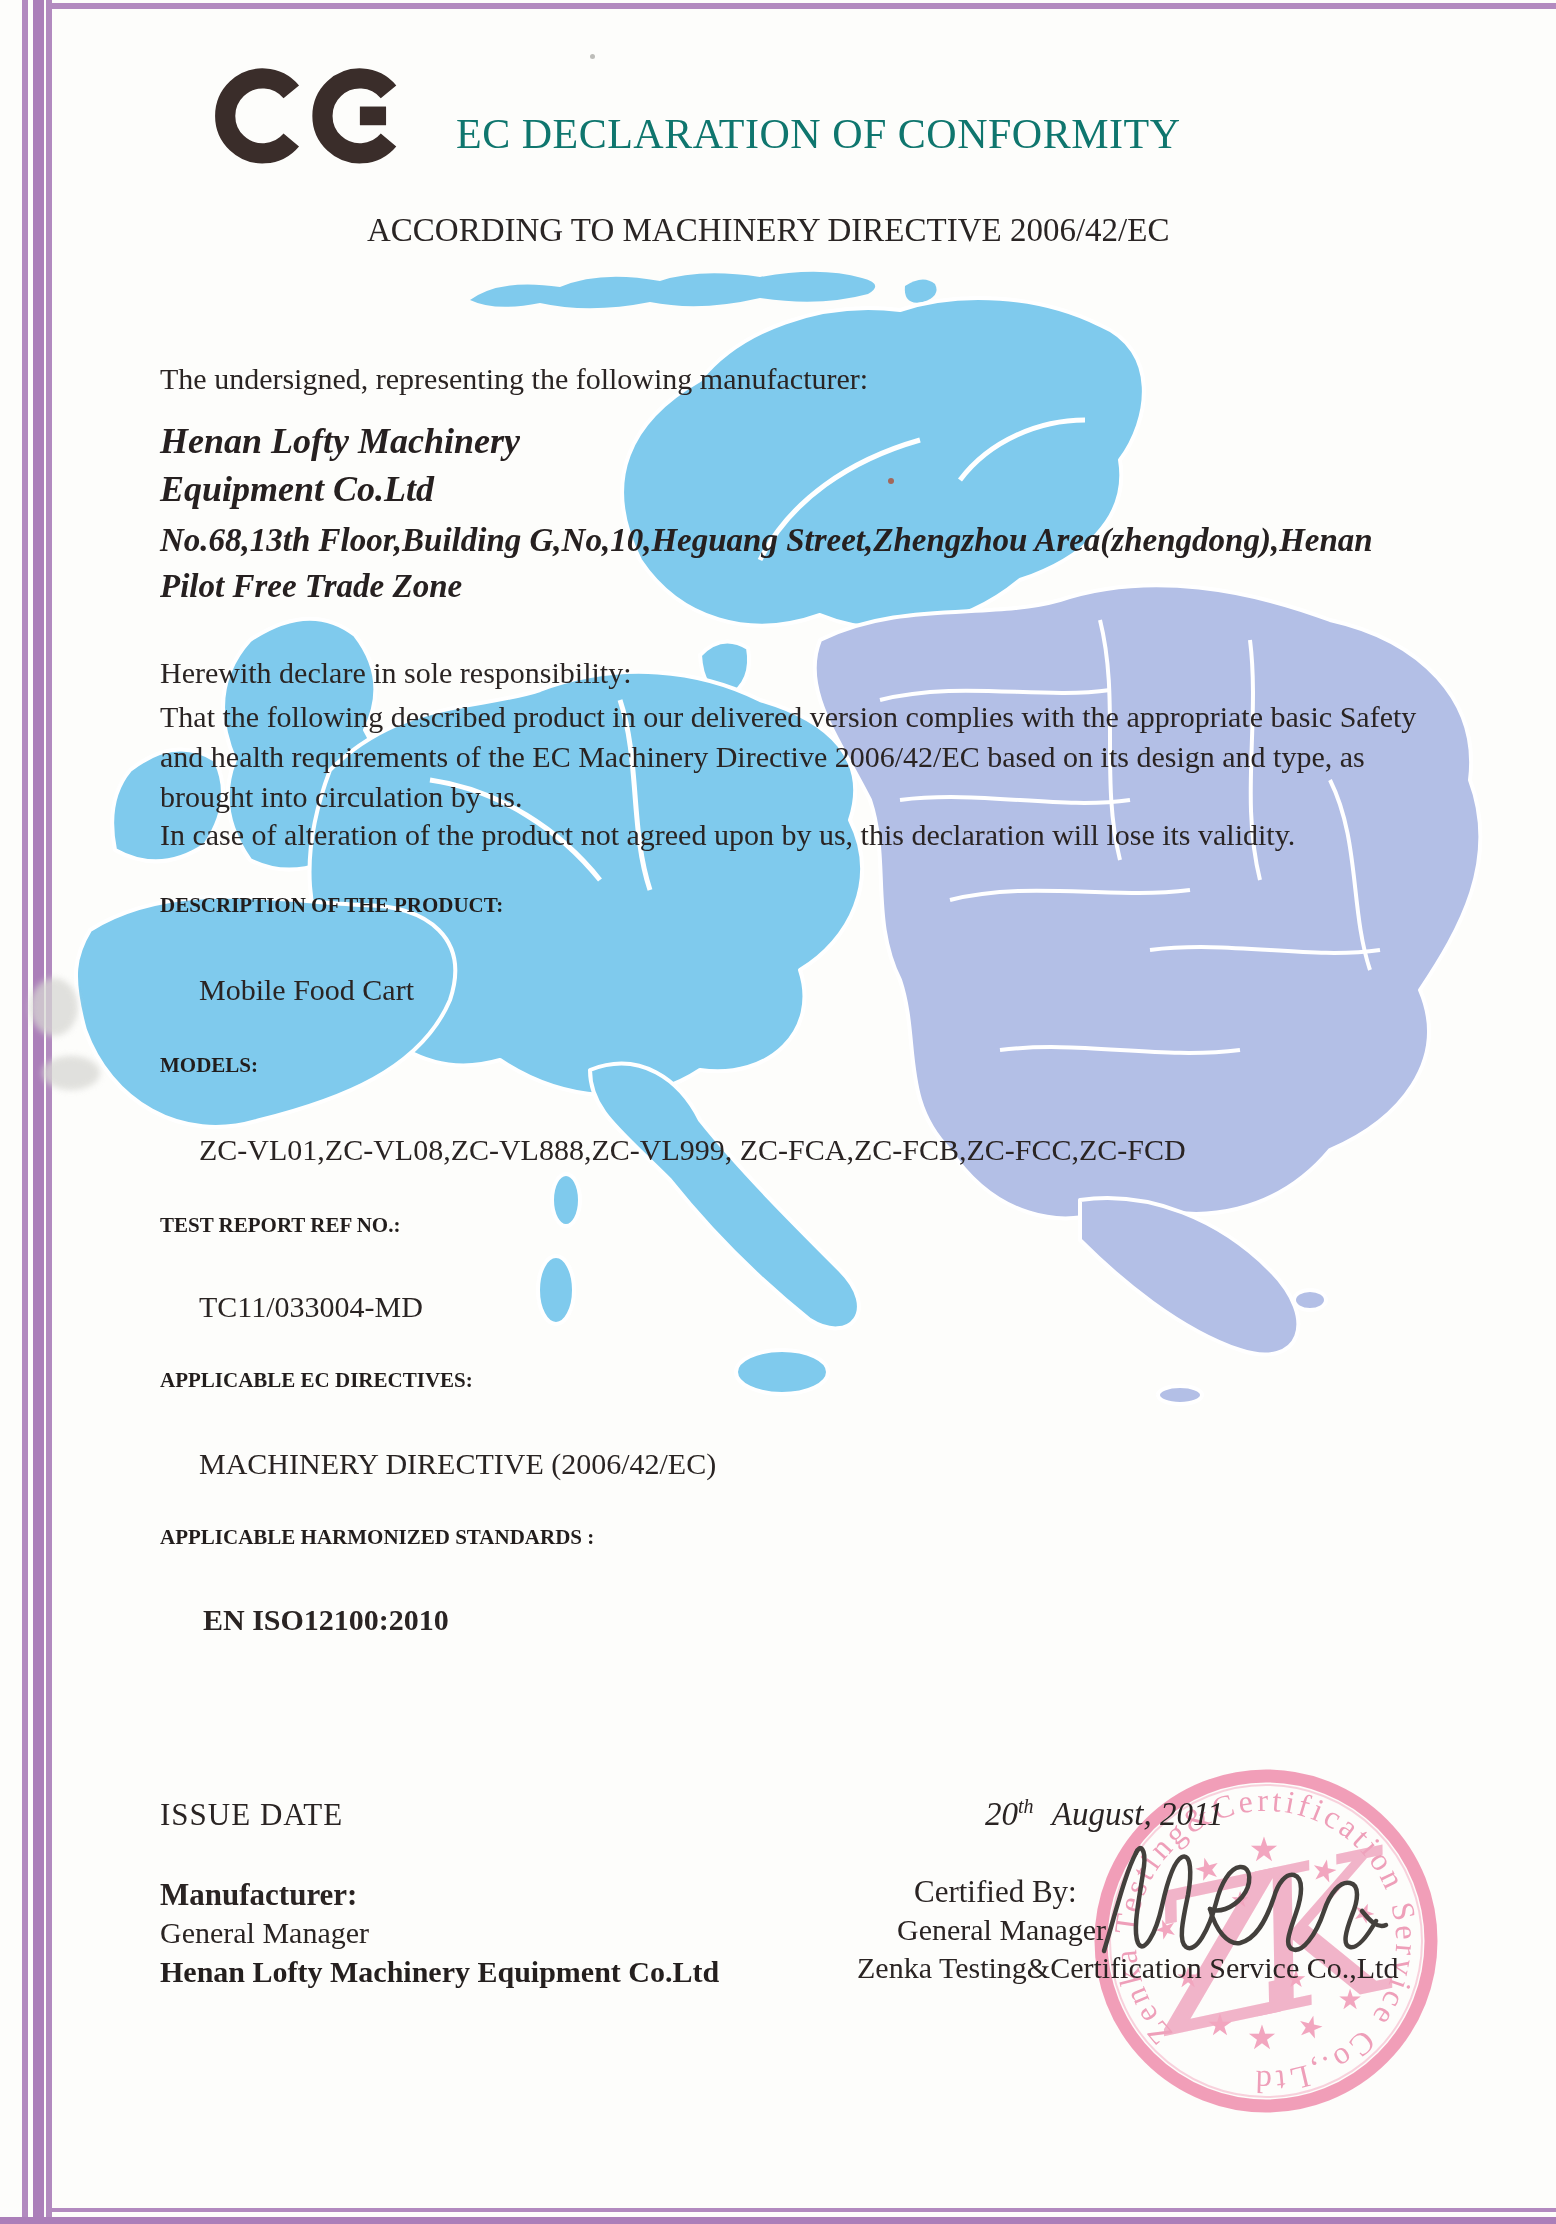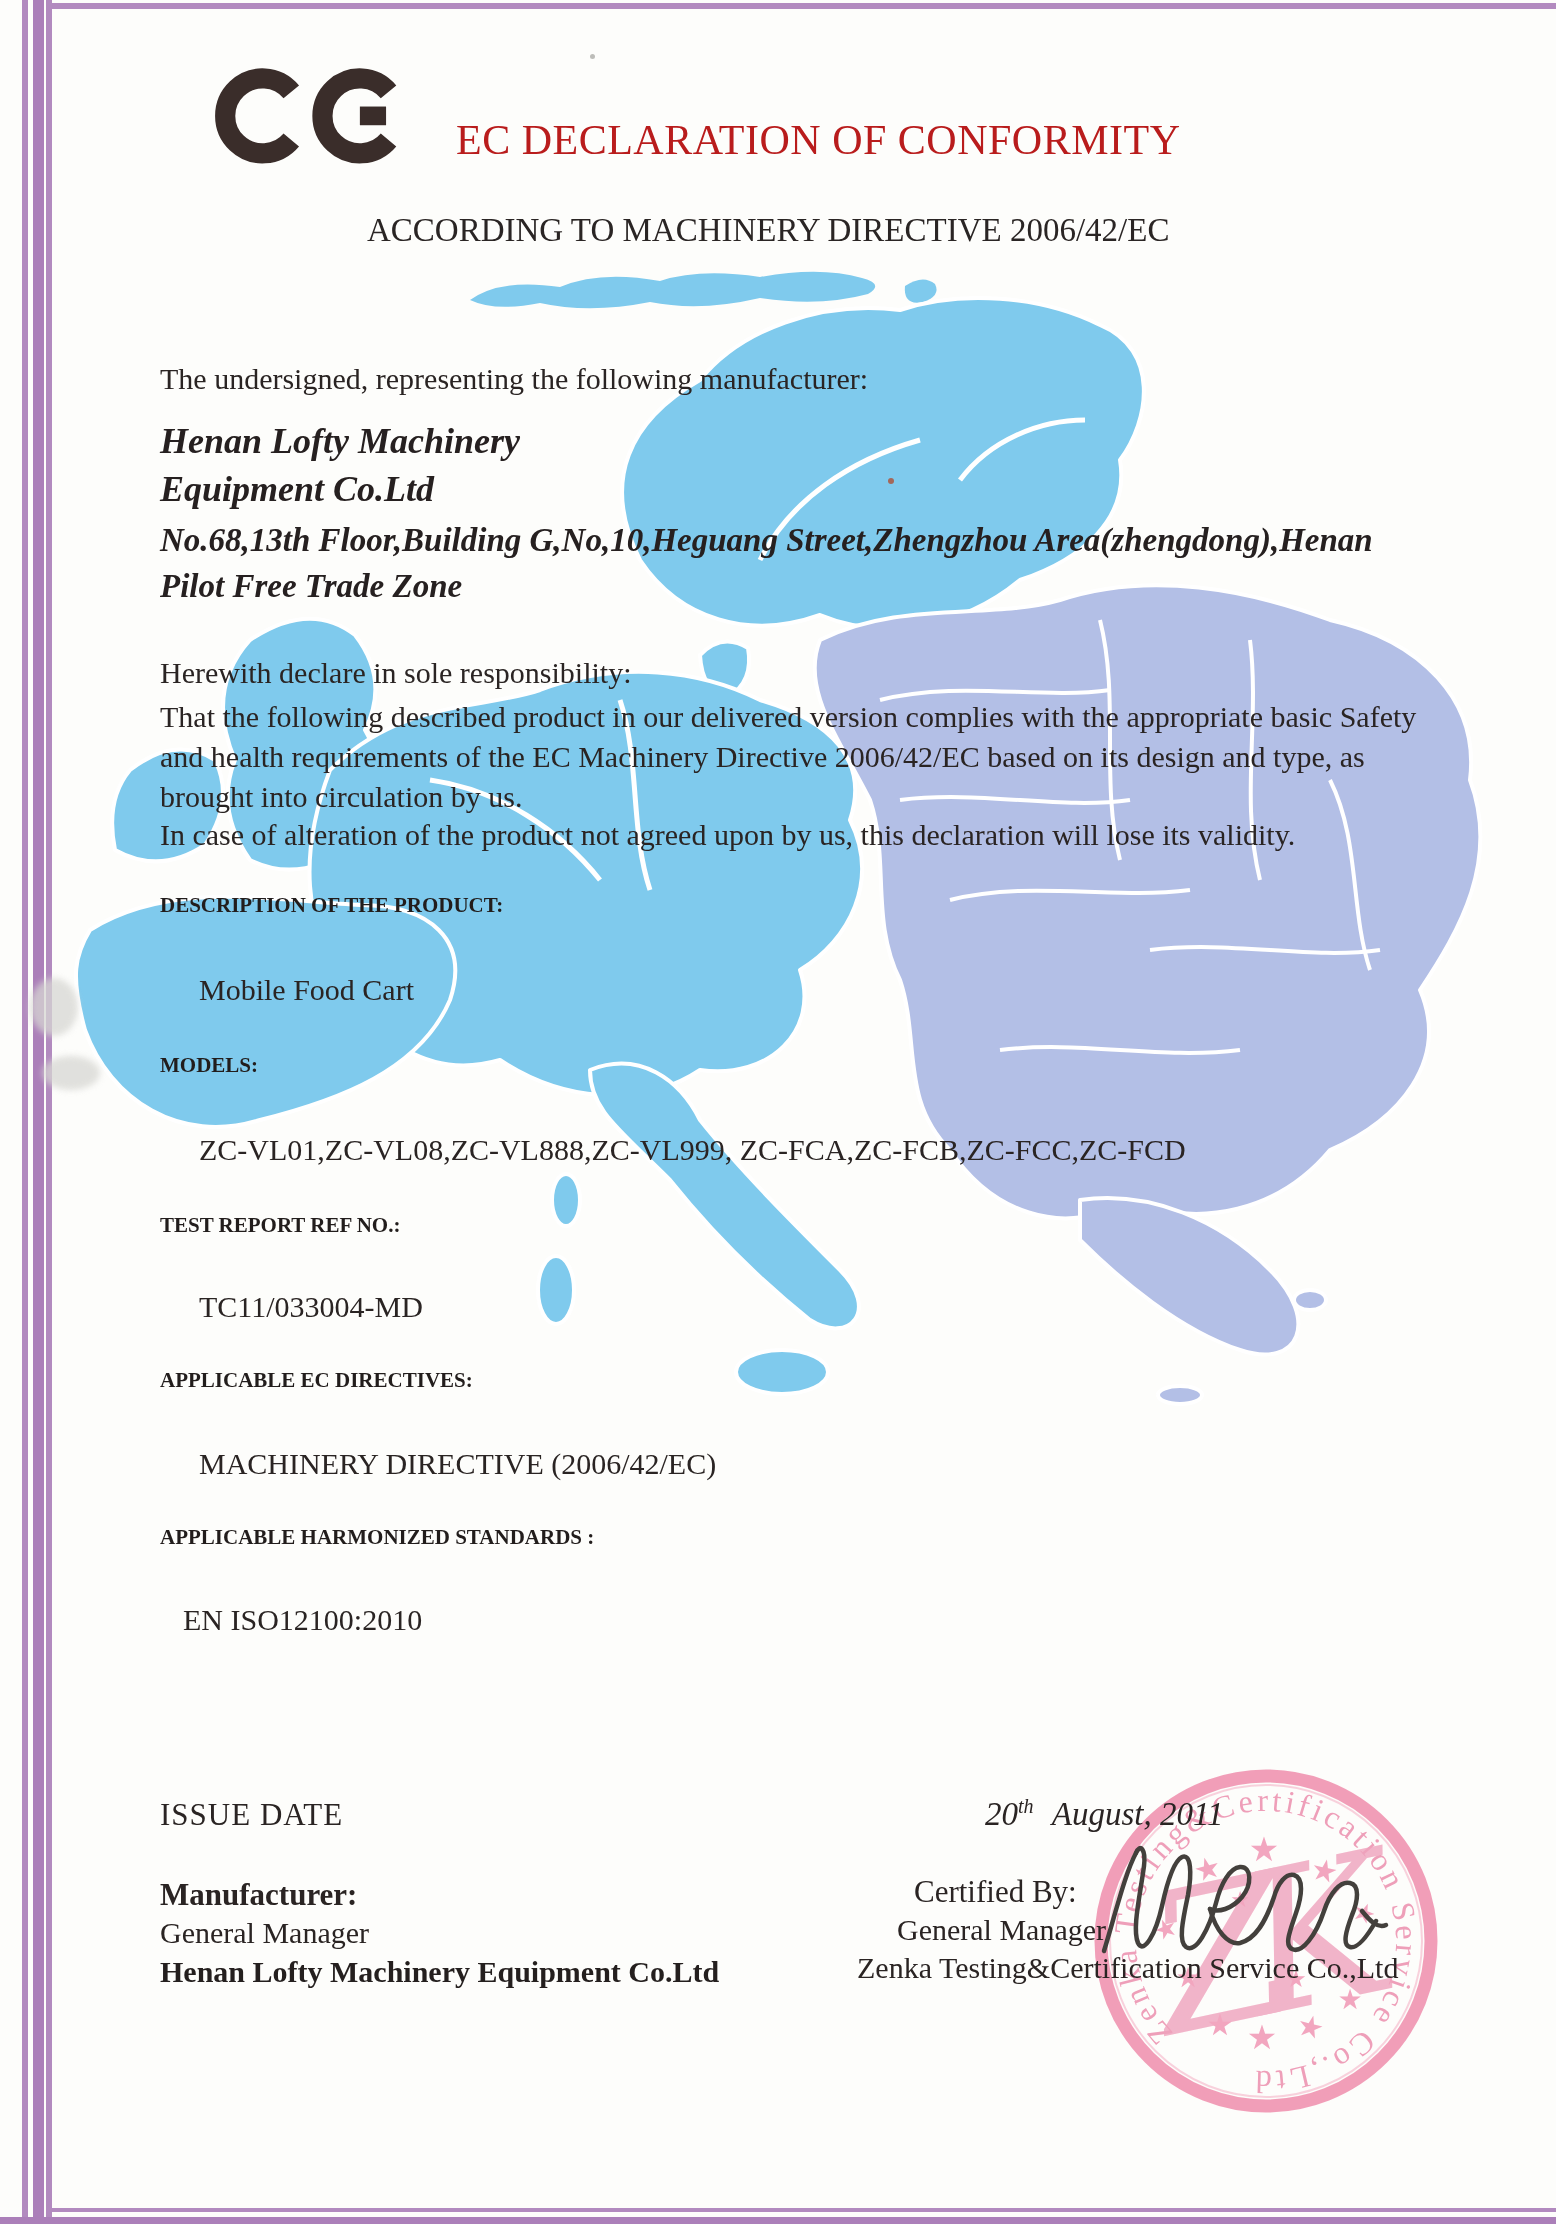--- a/index.html
+++ b/index.html
@@ -8,21 +8,21 @@
     width:1556px;height:2224px;
     background:#fdfdfb;
     overflow:hidden;
     font-family:"Liberation Serif", serif;
     color:#282221;
   }
   .abs{position:absolute;}
   
   .stripe{position:absolute;background:#b28abf;}
   
-  .doc-title{font-size:42px;letter-spacing:.5px;color:#b91c1c;white-space:nowrap;margin-top:6px;}
+  .doc-title{font-size:42px;letter-spacing:.5px;color:#0f766e;white-space:nowrap;}
   .doc-subtitle{font-size:33px;color:#2a2524;white-space:nowrap;}
   .body-line{font-size:30px;color:#2a2423;white-space:nowrap;}
   .body-par{font-size:30px;color:#2a2423;line-height:40px;width:1260px;}
   .bold-italic{font-weight:bold;font-style:italic;font-size:36px;color:#262020;white-space:nowrap;}
   .bold-italic.addr{font-size:33px;}
   .sec-heading{font-size:21px;font-weight:bold;color:#221d1c;white-space:nowrap;}
   .sec-value{font-size:30px;color:#2a2423;white-space:nowrap;margin-left:39px;}
   .foot-label{font-size:31px;color:#2a2423;white-space:nowrap;}
   .foot-bold{font-size:30px;font-weight:bold;color:#241f1e;white-space:nowrap;}
   .date-line{font-size:33px;color:#2a2423;white-space:nowrap;font-style:italic;}
@@ -120,21 +120,21 @@
   <div class="abs sec-heading" style="left:160px;top:1053px;z-index:2;">MODELS:</div>
   <div class="abs sec-value" style="left:160px;top:1133px;z-index:2;">ZC-VL01,ZC-VL08,ZC-VL888,ZC-VL999, ZC-FCA,ZC-FCB,ZC-FCC,ZC-FCD</div>
 
   <div class="abs sec-heading" style="left:160px;top:1213px;z-index:2;">TEST REPORT REF NO.:</div>
   <div class="abs sec-value" style="left:160px;top:1290px;z-index:2;">TC11/033004-MD</div>
 
   <div class="abs sec-heading" style="left:160px;top:1368px;z-index:2;">APPLICABLE EC DIRECTIVES:</div>
   <div class="abs sec-value" style="left:160px;top:1447px;z-index:2;">MACHINERY DIRECTIVE (2006/42/EC)</div>
 
   <div class="abs sec-heading" style="left:160px;top:1525px;z-index:2;">APPLICABLE HARMONIZED STANDARDS :</div>
-  <div class="abs sec-value" style="left:144px;top:1603px;z-index:2;">EN ISO12100:2010</div>
+  <div class="abs sec-value" style="left:164px;top:1603px;z-index:2;font-weight:bold;">EN ISO12100:2010</div>
 
   <svg class="abs" style="left:1080px;top:1755px;z-index:1;" width="372" height="372" viewBox="-186 -186 372 372">
     <defs>
       <path id="ringPath" d="M -92,92 A 130,130 0 0 1 92,-92 A 130,130 0 0 1 -92,92" fill="none"></path>
     </defs>
     <circle cx="0" cy="0" r="165" fill="none" stroke="#f093b0" stroke-width="13" opacity="0.9"></circle>
     <circle cx="0" cy="0" r="156" fill="none" stroke="#f5b4c8" stroke-width="2" opacity="0.6"></circle>
     <text class="ring" font-size="32" letter-spacing="3.5" fill="#ee9ab6" opacity="0.95">
       <textPath href="#ringPath">Zenka Testing&amp;Certification Service Co.,Ltd</textPath>
     </text>

